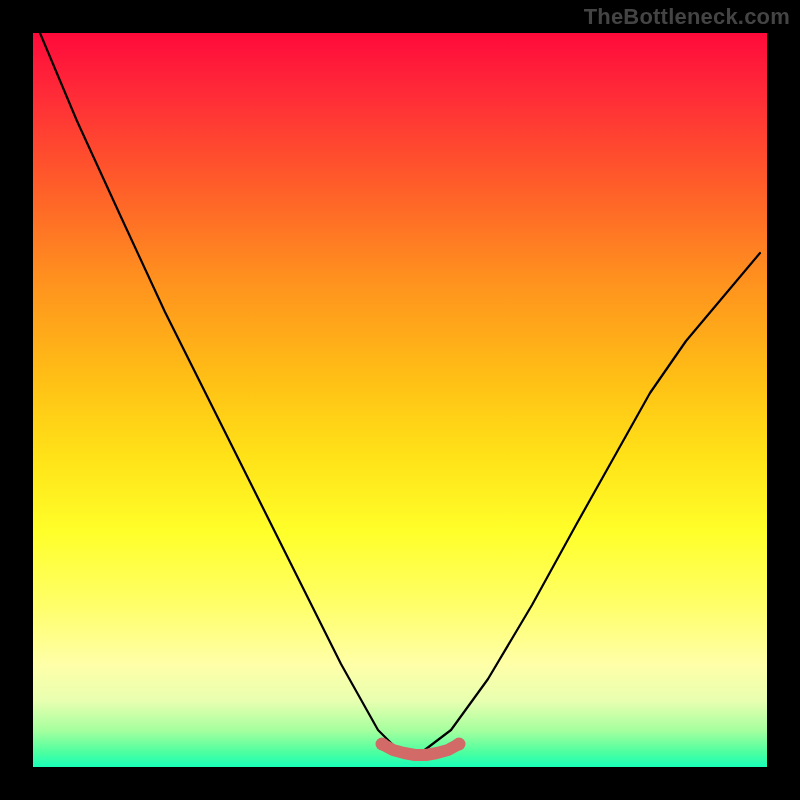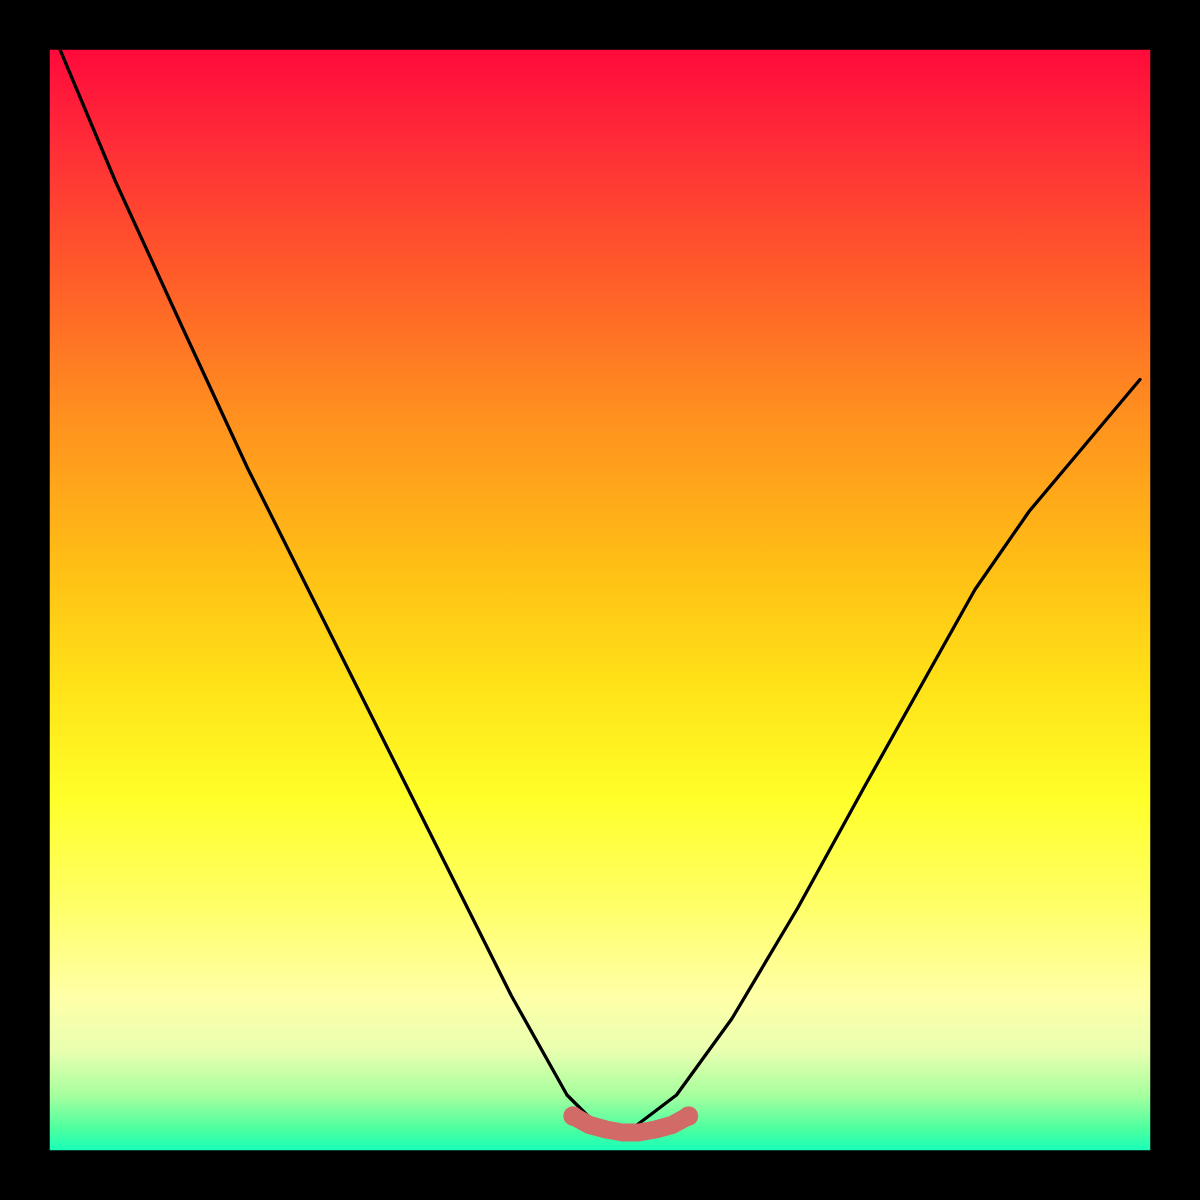--- a/index.html
+++ b/index.html
@@ -61,20 +61,21 @@
     width: 100%;
     height: 100%;
     pointer-events: none;
   }
 </style>
 </head>
 <body>
 
 <div class="frame">
 
+  <div class="watermark">TheBottleneck.com</div>
 
   <div class="plot-area">
     <div class="gradient-bg"></div>
 
     <svg class="curve" viewBox="0 0 734 734" preserveAspectRatio="none">
       <path d="M 7 0
                L 44 88
                L 88 184
                L 132 279
                L 176 367

